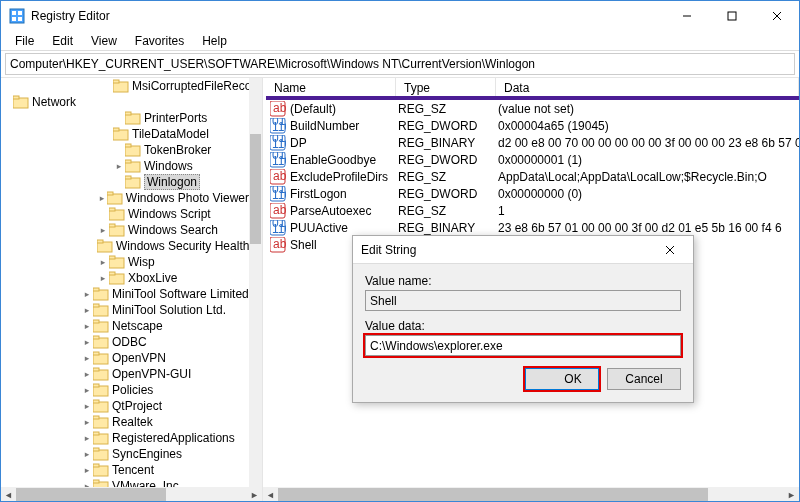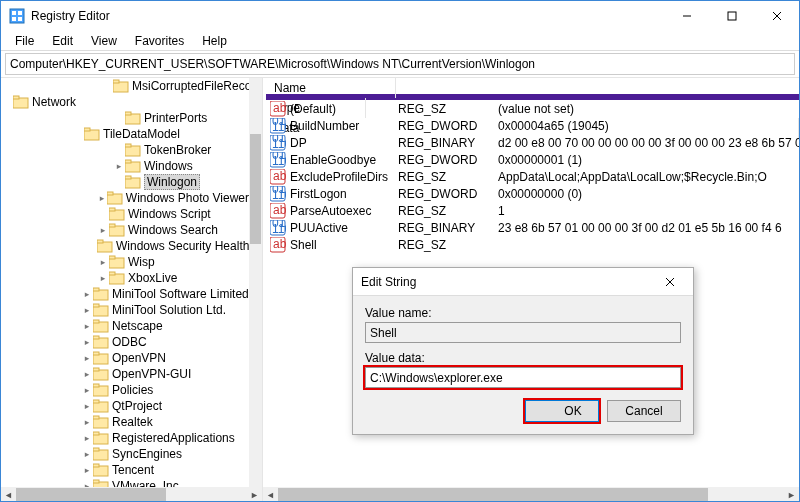--- a/index.html
+++ b/index.html
@@ -12,21 +12,21 @@
   .menubar { height: 20px; display: flex; align-items: center; padding-left: 6px; gap: 2px; border-bottom: 1px solid #ddd; }
   .menu-item { padding: 2px 8px; font-size: 12px; color: #000; }
   .addrbar { height: 22px; border: 1px solid #ccc; margin: 2px 4px; display: flex; align-items: center; padding: 0 4px; font-size: 12px; background: #fff; }
   .content { display: flex; height: calc(502px - 30px - 20px - 26px - 16px); border-top: 1px solid #e5e5e5; position: relative; }
   .tree-pane { width: 262px; overflow: hidden; position: relative; border-right: 1px solid #e5e5e5; }
   .tree-inner { position: absolute; top: 0; left: 0; right: 13px; bottom: 0; overflow: hidden; }
   .tree-scrollbar { position: absolute; right: 0; top: 0; bottom: 0; width: 13px; background: #f0f0f0; }
   .tree-thumb2 { position: absolute; left: 1px; right: 1px; top: 56px; height: 110px; background: #c2c2c2; }
   .splitter { width: 3px; background: #fff; cursor: col-resize; }
   .list-pane { flex: 1; display: flex; flex-direction: column; overflow: hidden; }
-  .list-header { display: flex; height: 22px; border-bottom: 6px solid #4c1d95; flex-direction: column; }
+  .list-header { display: flex; height: 22px; border-bottom: 4px solid #4c1d95; }
   .col-h { padding: 3px 8px; border-right: 1px solid #e5e5e5; font-size: 12px; color: #000; }
   .col-name { width: 130px; }
   .col-type { width: 100px; }
   .col-data { flex: 1; }
   .list-body { flex: 1; overflow: hidden; }
   .list-row { display: flex; height: 17px; align-items: center; padding-left: 4px; }
   .val-icon { width: 16px; height: 16px; margin-right: 4px; flex-shrink: 0; }
   .row-name { width: 108px; font-size: 12px; white-space: nowrap; overflow: hidden; }
   .row-type { width: 100px; font-size: 12px; }
   .row-data { flex: 1; font-size: 12px; white-space: nowrap; overflow: hidden; }
@@ -35,21 +35,21 @@
   .hscroll.left { width: 262px; border-right: 1px solid #e5e5e5; }
   .hscroll.right { flex: 1; }
   .hthumb { position: absolute; top: 1px; bottom: 1px; background: #c2c2c2; }
   .harrow { position: absolute; top: 0; width: 15px; height: 16px; display: flex; align-items: center; justify-content: center; color: #555; font-size: 9px; }
   
   .tree-row { display: flex; align-items: center; height: 16px; white-space: nowrap; font-size: 12px; color: #000; }
   .tree-row .expander { width: 12px; text-align: center; color: #777; font-size: 9px; line-height: 12px; }
   .tree-row .folder { width: 16px; height: 14px; margin-right: 3px; flex-shrink: 0; }
   .tree-row.selected .label { background: #d8d8d8; border: 1px dotted #888; padding: 0 2px; }
   
-  .dialog { position: absolute; left: 351px; top: 266px; width: 342px; background: #f0f0f0; border: 1px solid #aaa; box-shadow: 2px 2px 8px rgba(0,0,0,.25); z-index: 100; }
+  .dialog { position: absolute; left: 351px; top: 234px; width: 342px; background: #f0f0f0; border: 1px solid #aaa; box-shadow: 2px 2px 8px rgba(0,0,0,.25); z-index: 100; }
   .dialog-title { height: 28px; display: flex; align-items: center; padding: 0 8px; background: #fff; border-bottom: 1px solid #ddd; }
   .dialog-title .txt { flex: 1; font-size: 12px; }
   .dialog-close { width: 30px; text-align: center; font-size: 14px; }
   .dialog-body { padding: 10px 12px 12px; }
   .field-label { font-size: 12px; margin-bottom: 2px; }
   .field-input { width: 100%; border: 1px solid #999; background: #fff; height: 21px; padding: 2px 4px; font-size: 12px; margin-bottom: 8px; }
   .field-input.ro { background: #f0f0f0; }
   .dlg-btn-row { display: flex; justify-content: flex-end; gap: 8px; margin-top: 4px; }
   .dlg-btn { min-width: 74px; height: 22px; border: 1px solid #999; background: #e1e1e1; font-size: 12px; text-align: center; line-height: 20px; padding: 0 10px; }
   .highlight-red { outline: 2px solid #e10000; outline-offset: 0; }
@@ -118,21 +118,21 @@
             </svg></span>
           <span class="label">Network</span>
         </div>
         <div class="tree-row" style="padding-left: 112px;">
           <span class="expander"></span>
           <span class="folder"><svg width="16" height="14" viewBox="0 0 16 14">
               <use href="#folder-icon"></use>
             </svg></span>
           <span class="label">PrinterPorts</span>
         </div>
-        <div class="tree-row" style="padding-left: 71px;">
+        <div class="tree-row" style="padding-left: 100px;">
           <span class="expander"></span>
           <span class="folder"><svg width="16" height="14" viewBox="0 0 16 14">
               <use href="#folder-icon"></use>
             </svg></span>
           <span class="label">TileDataModel</span>
         </div>
         <div class="tree-row" style="padding-left: 112px;">
           <span class="expander"></span>
           <span class="folder"><svg width="16" height="14" viewBox="0 0 16 14">
               <use href="#folder-icon"></use>

